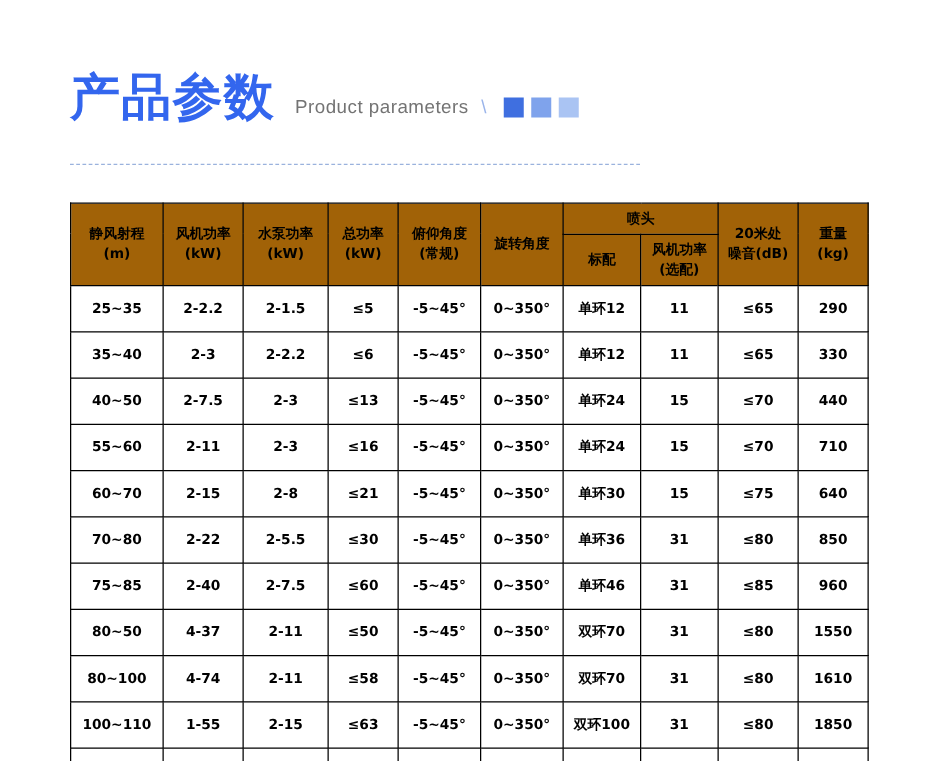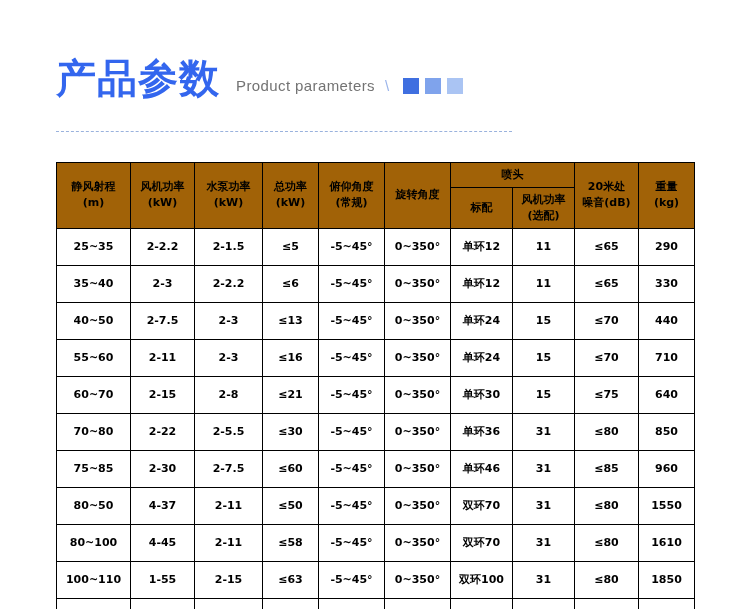--- a/index.html
+++ b/index.html
@@ -256,21 +256,21 @@
           <td>≤30</td>
           <td>-5~45°</td>
           <td>0~350°</td>
           <td>单环36</td>
           <td>31</td>
           <td>≤80</td>
           <td>850</td>
         </tr>
         <tr>
           <td>75~85</td>
-          <td>2-30</td>
+          <td>2-40</td>
           <td>2-7.5</td>
           <td>≤60</td>
           <td>-5~45°</td>
           <td>0~350°</td>
           <td>单环46</td>
           <td>31</td>
           <td>≤85</td>
           <td>960</td>
         </tr>
         <tr>
@@ -280,21 +280,21 @@
           <td>≤50</td>
           <td>-5~45°</td>
           <td>0~350°</td>
           <td>双环70</td>
           <td>31</td>
           <td>≤80</td>
           <td>1550</td>
         </tr>
         <tr>
           <td>80~100</td>
-          <td>4-45</td>
+          <td>4-74</td>
           <td>2-11</td>
           <td>≤58</td>
           <td>-5~45°</td>
           <td>0~350°</td>
           <td>双环70</td>
           <td>31</td>
           <td>≤80</td>
           <td>1610</td>
         </tr>
         <tr>

